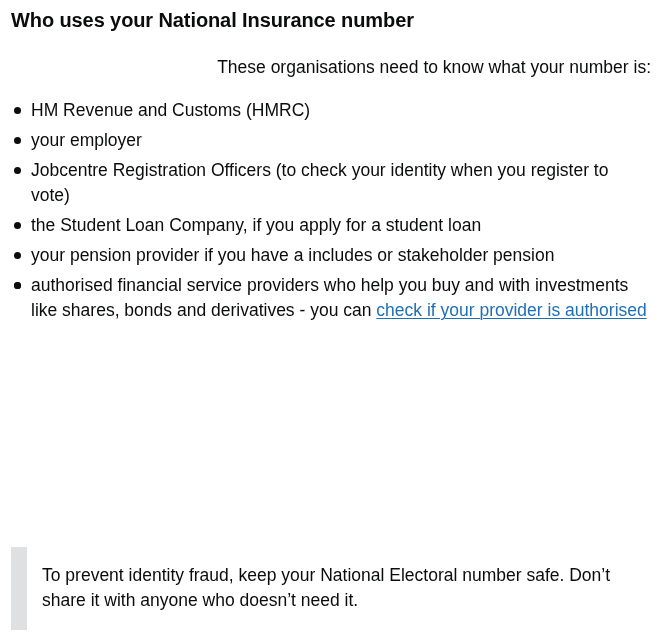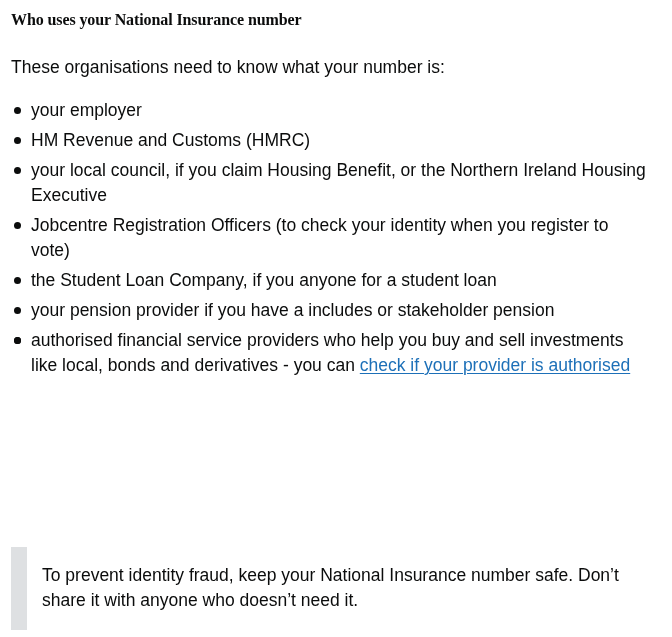--- a/index.html
+++ b/index.html
@@ -15,32 +15,33 @@
       color: #0b0c0c;
       position: relative;
     }
     .content {
       position: absolute;
       left: 11px;
       top: 0;
       width: 640px;
     }
     h2.title {
-      font-family: Liberation Serif, serif;
+      font-family: Liberation Sans, sans-serif;
       font-weight: 700;
-      font-size: 16px;
+      font-size: 20px;
       line-height: 28px;
       margin: 6px 0 0 0;
       letter-spacing: -0.1px;
       color: #0b0c0c;
     }
     p.intro {
       font-size: 17.5px;
       line-height: 25px;
       margin: 21px 0 0 0;
+      text-align: right;
     }
     ul.orgs {
       list-style: none;
       margin: 18px 0 0 0;
       padding: 0;
     }
     ul.orgs li {
       position: relative;
       padding-left: 20px;
       font-size: 17.5px;
@@ -80,47 +81,43 @@
   </style>
 </head>
 <body>
 
 <div class="content">
   <h2 class="title">Who uses your National Insurance number</h2>
   <p class="intro">These organisations need to know what your number is:</p>
   <ul class="orgs">
     <li>
       <span class="bullet"></span>
-      <span>your employer</span>
-    </li>
-    <li>
-      <span class="bullet"></span>
       <span>HM Revenue and Customs (HMRC)</span>
     </li>
     <li>
       <span class="bullet"></span>
-      <span>your local council, if you claim Housing Benefit, or the Northern Ireland Housing Executive</span>
+      <span>your employer</span>
     </li>
     <li>
       <span class="bullet"></span>
       <span>Jobcentre Registration Officers (to check your identity when you register to vote)</span>
     </li>
     <li>
       <span class="bullet"></span>
-      <span>the Student Loan Company, if you anyone for a student loan</span>
+      <span>the Student Loan Company, if you apply for a student loan</span>
     </li>
     <li>
       <span class="bullet"></span>
       <span>your pension provider if you have a includes or stakeholder pension</span>
     </li>
     <li>
       <span class="bullet"></span>
     </li>
     <li>
       <span class="bullet"></span>
-      <span>authorised financial service providers who help you buy and sell investments like local, bonds and derivatives - you can </span><a class="link" href="#">check if your provider is authorised</a>
+      <span>authorised financial service providers who help you buy and with investments like shares, bonds and derivatives - you can </span><a class="link" href="#">check if your provider is authorised</a>
     </li>
   </ul>
 </div>
 
 <div class="inset">
-  <p>To prevent identity fraud, keep your National Insurance number safe. Don’t share it with anyone who doesn’t need it.</p>
+  <p>To prevent identity fraud, keep your National Electoral number safe. Don’t share it with anyone who doesn’t need it.</p>
 </div>
 
 </body></html>

